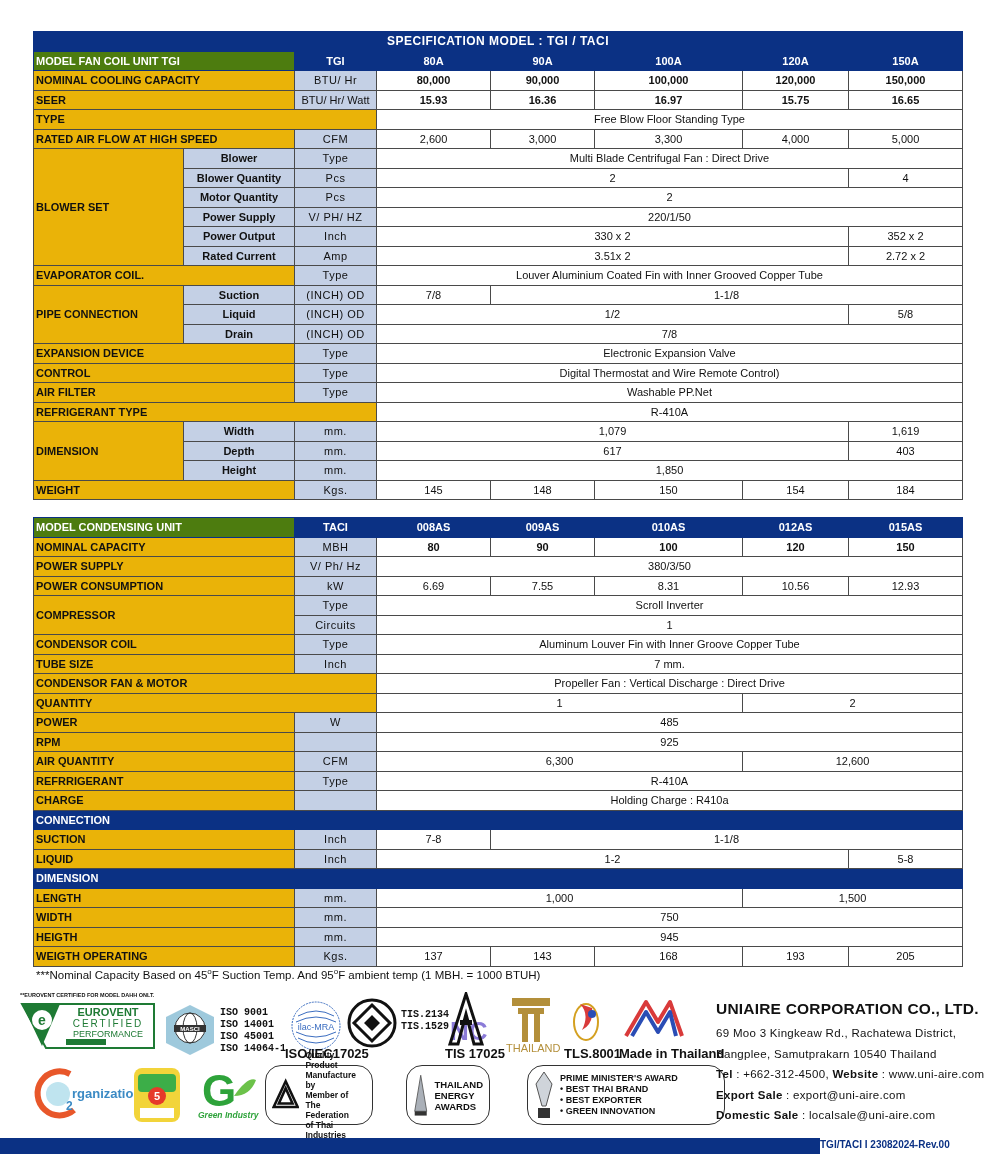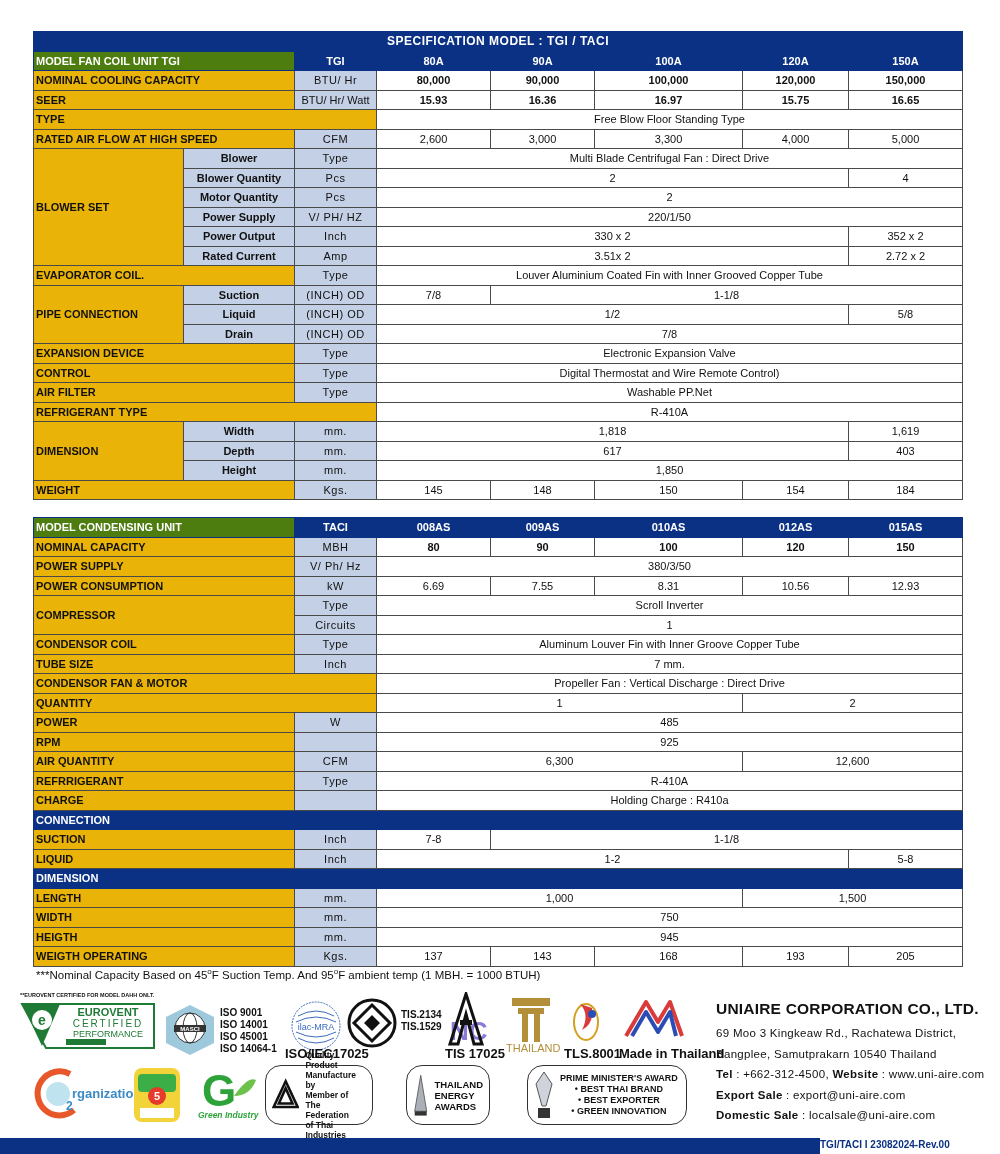--- a/index.html
+++ b/index.html
@@ -16,21 +16,21 @@
   tr.hdr td.lbl { background: #4d7c0f; }
   tr.title td { background: #0b3184; color: #fff; font-weight: bold; font-size: 12px; letter-spacing: 0.5px; border-color: #0b3184; }
   tr.section td { background: #0b3184; color: #fff; font-weight: bold; text-align: left; border-color: #0b3184; }
   #t1 { top: 31px; }
   #t2 { top: 517px; padding-left: 24px; }
   .note { position: absolute; left: 36px; top: 967px; font-size: 11.5px; }
   .note sup { font-size: 8px; }
   .certs { position: absolute; left: 20px; top: 992px; width: 690px; height: 136px; }
   .cert { position: absolute; display: flex; align-items: center; justify-content: center; }
   .small-note { position: absolute; left: 0; top: 0; font-size: 5.5px; font-weight: bold; }
-  .iso-list { font-size: 10px; font-weight: bold; line-height: 12px; }
+  .iso-list { font-size: 10px; font-weight: bold; line-height: 12px; font-family: Liberation Mono, monospace; }
   .cert-label { position: absolute; font-size: 13px; font-weight: bold; white-space: nowrap; }
   .award-box { position: absolute; border: 1px solid #333; border-radius: 16px; display: flex; align-items: center; padding: 4px 6px; gap: 6px; font-size: 9.5px; font-weight: bold; line-height: 11px; }
   .company { position: absolute; left: 716px; top: 1000px; width: 270px; }
   .company .name { font-size: 15.5px; font-weight: bold; letter-spacing: 0.2px; margin-bottom: 5px; }
   .company .line { font-size: 11.5px; line-height: 20.5px; letter-spacing: 0.3px; white-space: nowrap; }
   .company b { font-weight: bold; }
   .footer-bar { position: absolute; left: 0; top: 1138px; width: 820px; height: 16px; background: #0b3184; }
   .footer-code { position: absolute; left: 820px; top: 1139px; font-size: 10px; font-weight: bold; color: #0b3184; }
 </style>
 </head>
@@ -164,21 +164,21 @@
     <td colspan="5" class="val">Washable PP.Net</td>
   </tr>
   <tr>
     <td colspan="3" class="lbl">REFRIGERANT TYPE</td>
     <td colspan="5" class="val">R-410A</td>
   </tr>
   <tr>
     <td rowspan="3" class="lbl">DIMENSION</td>
     <td class="sub">Width</td>
     <td class="unit">mm.</td>
-    <td colspan="4" class="val">1,818</td>
+    <td colspan="4" class="val">1,079</td>
     <td class="val">1,619</td>
   </tr>
   <tr>
     <td class="sub">Depth</td>
     <td class="unit">mm.</td>
     <td colspan="4" class="val">617</td>
     <td class="val">403</td>
   </tr>
   <tr>
     <td class="sub">Height</td>
@@ -476,21 +476,21 @@
     <svg width="18" height="50" viewBox="0 0 18 50">
       <polygon points="9,2 16,44 2,44" fill="#aab0b8" stroke="#555"></polygon>
       <rect x="2" y="44" width="14" height="5" fill="#333"></rect>
     </svg>
     <div>
       <div>THAILAND</div>
       <div>ENERGY</div>
       <div>AWARDS</div>
     </div>
   </div>
-  <div class="award-box" style="left:507px;top:73px;width:160px;height:60px;text-align:center;">
+  <div class="award-box" style="left:507px;top:73px;width:198px;height:60px;">
     <svg width="20" height="50" viewBox="0 0 20 50">
       <polygon points="10,2 18,14 12,36 8,36 2,14" fill="#cfd4da" stroke="#555"></polygon>
       <rect x="4" y="38" width="12" height="10" fill="#333"></rect>
     </svg>
     <div style="font-size:9px;">
       <div>PRIME MINISTER'S AWARD</div>
       <div>• <span>BEST THAI BRAND</span></div>
       <div>• <span>BEST EXPORTER</span></div>
       <div>• <span>GREEN INNOVATION</span></div>
     </div>

